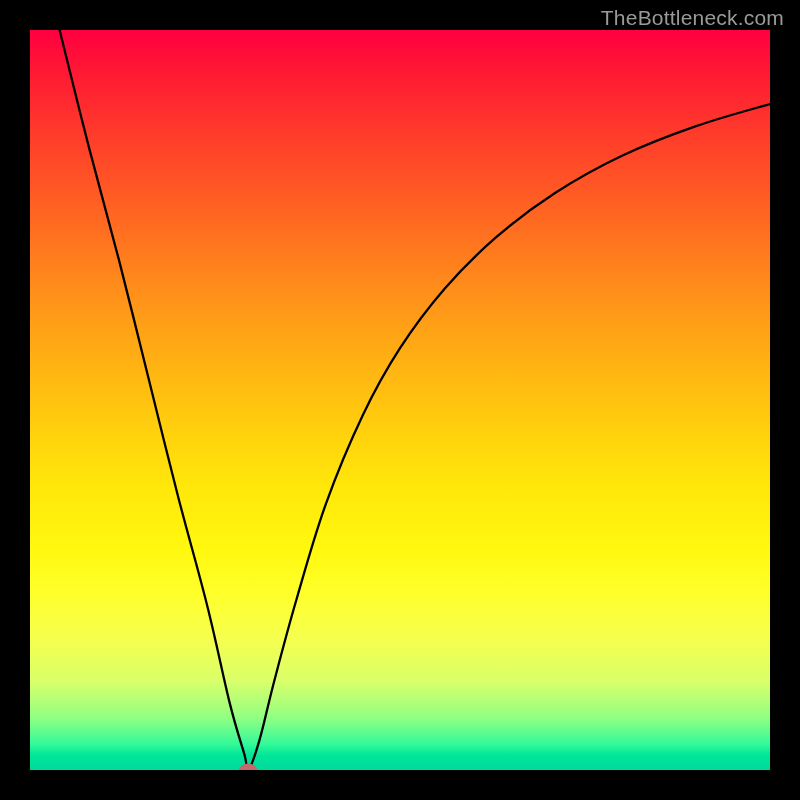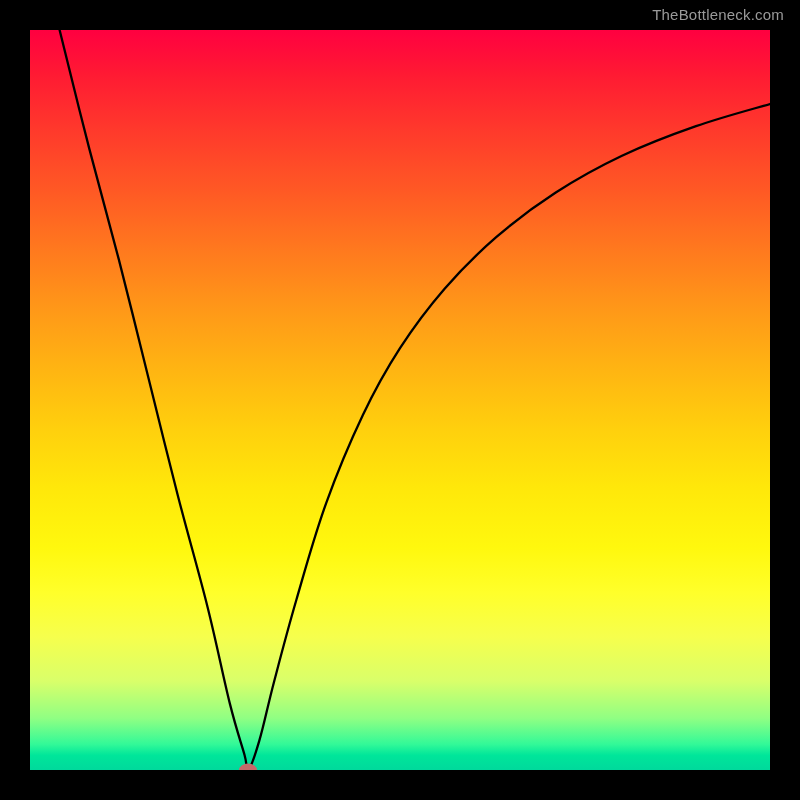--- a/index.html
+++ b/index.html
@@ -52,21 +52,21 @@
     background: #c46a6a;
     border-radius: 50%;
     transform: translate(-50%, -50%);
   }
 
   .watermark {
     position: absolute;
     top: 6px;
     right: 16px;
     color: #9a9a9a;
-    font-size: 15px;
+    font-size: 21px;
     letter-spacing: 0.2px;
     font-weight: 400;
   }
 </style>
 </head>
 <body>
 
 <div class="watermark">TheBottleneck.com</div>
 
 <div class="frame">

